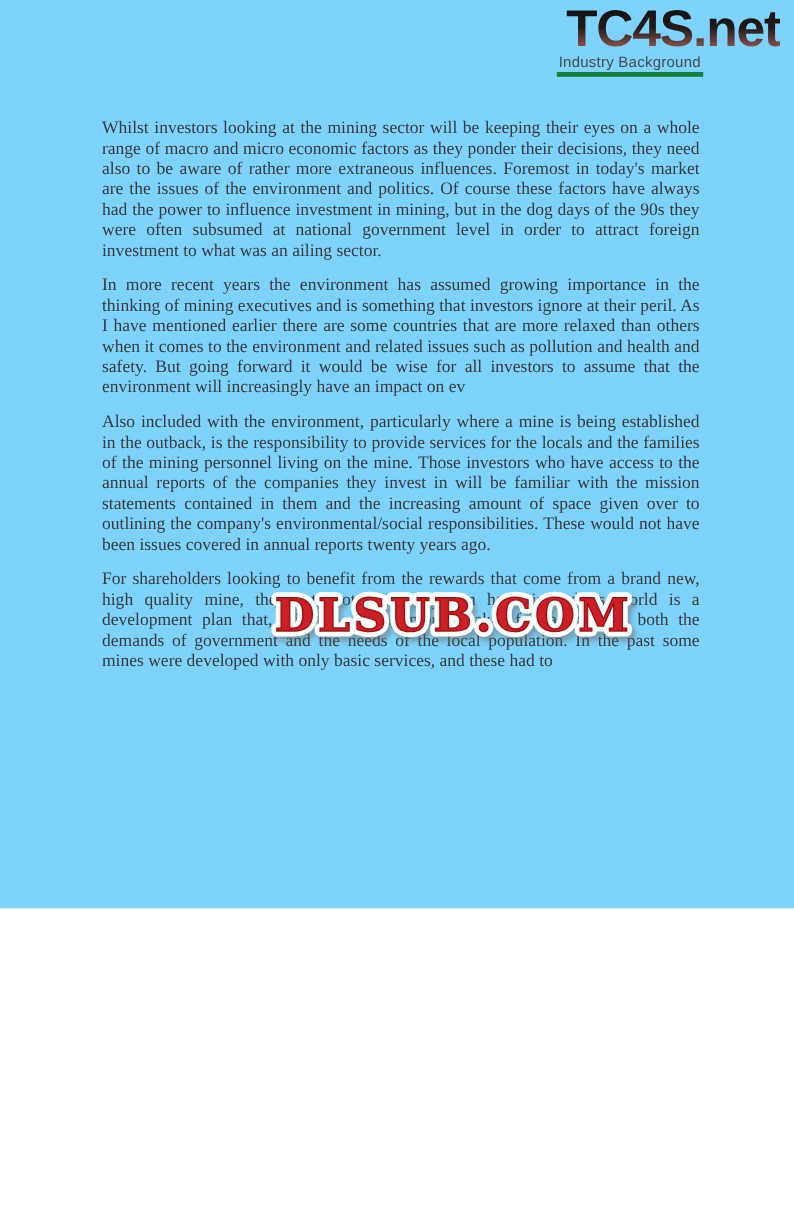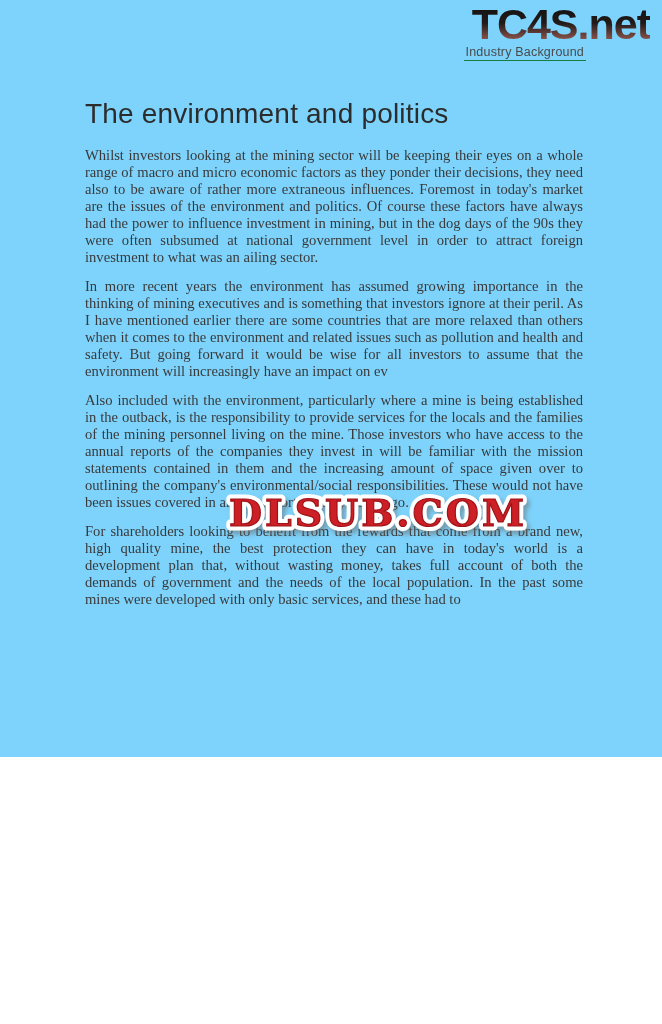--- a/index.html
+++ b/index.html
@@ -29,21 +29,21 @@
     color: transparent;
     filter: blur(0.4px);
   }
   .section-label {
     position: absolute; top: 45px; right: 76px;
     font-family: "Liberation Sans", sans-serif;
     font-size: 12.5px;
     color: #4a4a4a;
     letter-spacing: 0.2px;
     padding: 0 2px 1px 2px;
-    border-bottom: 1px solid #15803d;
+    border-bottom: 4px solid #15803d;
   }
 
   
   .content {
     position: absolute; left: 85px; top: 99px; width: 498px;
   }
   .page-title {
     margin: 0 0 18px 0;
     font-family: "Liberation Sans", sans-serif;
     font-weight: 400;
@@ -119,21 +119,20 @@
 <body>
 
 <div class="page">
 
   <div>
     <div class="tc4s-logo">TC4S.net</div>
     <div class="section-label">Industry Background</div>
   </div>
 
   <div class="content">
-    <h1 class="page-title">The environment and politics</h1>
 
     <p class="body-para">Whilst investors looking at the mining sector will be keeping their eyes on a whole range of macro and micro economic factors as they ponder their decisions, they need also to be aware of rather more extraneous influences. Foremost in today's market are the issues of the environment and politics. Of course these factors have always had the power to influence investment in mining, but in the dog days of the 90s they were often subsumed at national government level in order to attract foreign investment to what was an ailing sector.</p>
 
     <p class="body-para">In more recent years the environment has assumed growing importance in the thinking of mining executives and is something that investors ignore at their peril. As I have mentioned earlier there are some countries that are more relaxed than others when it comes to the environment and related issues such as pollution and health and safety. But going forward it would be wise for all investors to assume that the environment will increasingly have an impact on ev</p>
 
     <p class="body-para">Also included with the environment, particularly where a mine is being established in the outback, is the responsibility to provide services for the locals and the families of the mining personnel living on the mine. Those investors who have access to the annual reports of the companies they invest in will be familiar with the mission statements contained in them and the increasing amount of space given over to outlining the company's environmental/social responsibilities. These would not have been issues covered in annual reports twenty years ago.</p>
 
 
     <p class="body-para">For shareholders looking to benefit from the rewards that come from a brand new, high quality mine, the best protection they can have in today's world is a development plan that, without wasting money, takes full account of both the demands of government and the needs of the local population. In the past some mines were developed with only basic services, and these had to</p>
   </div>

